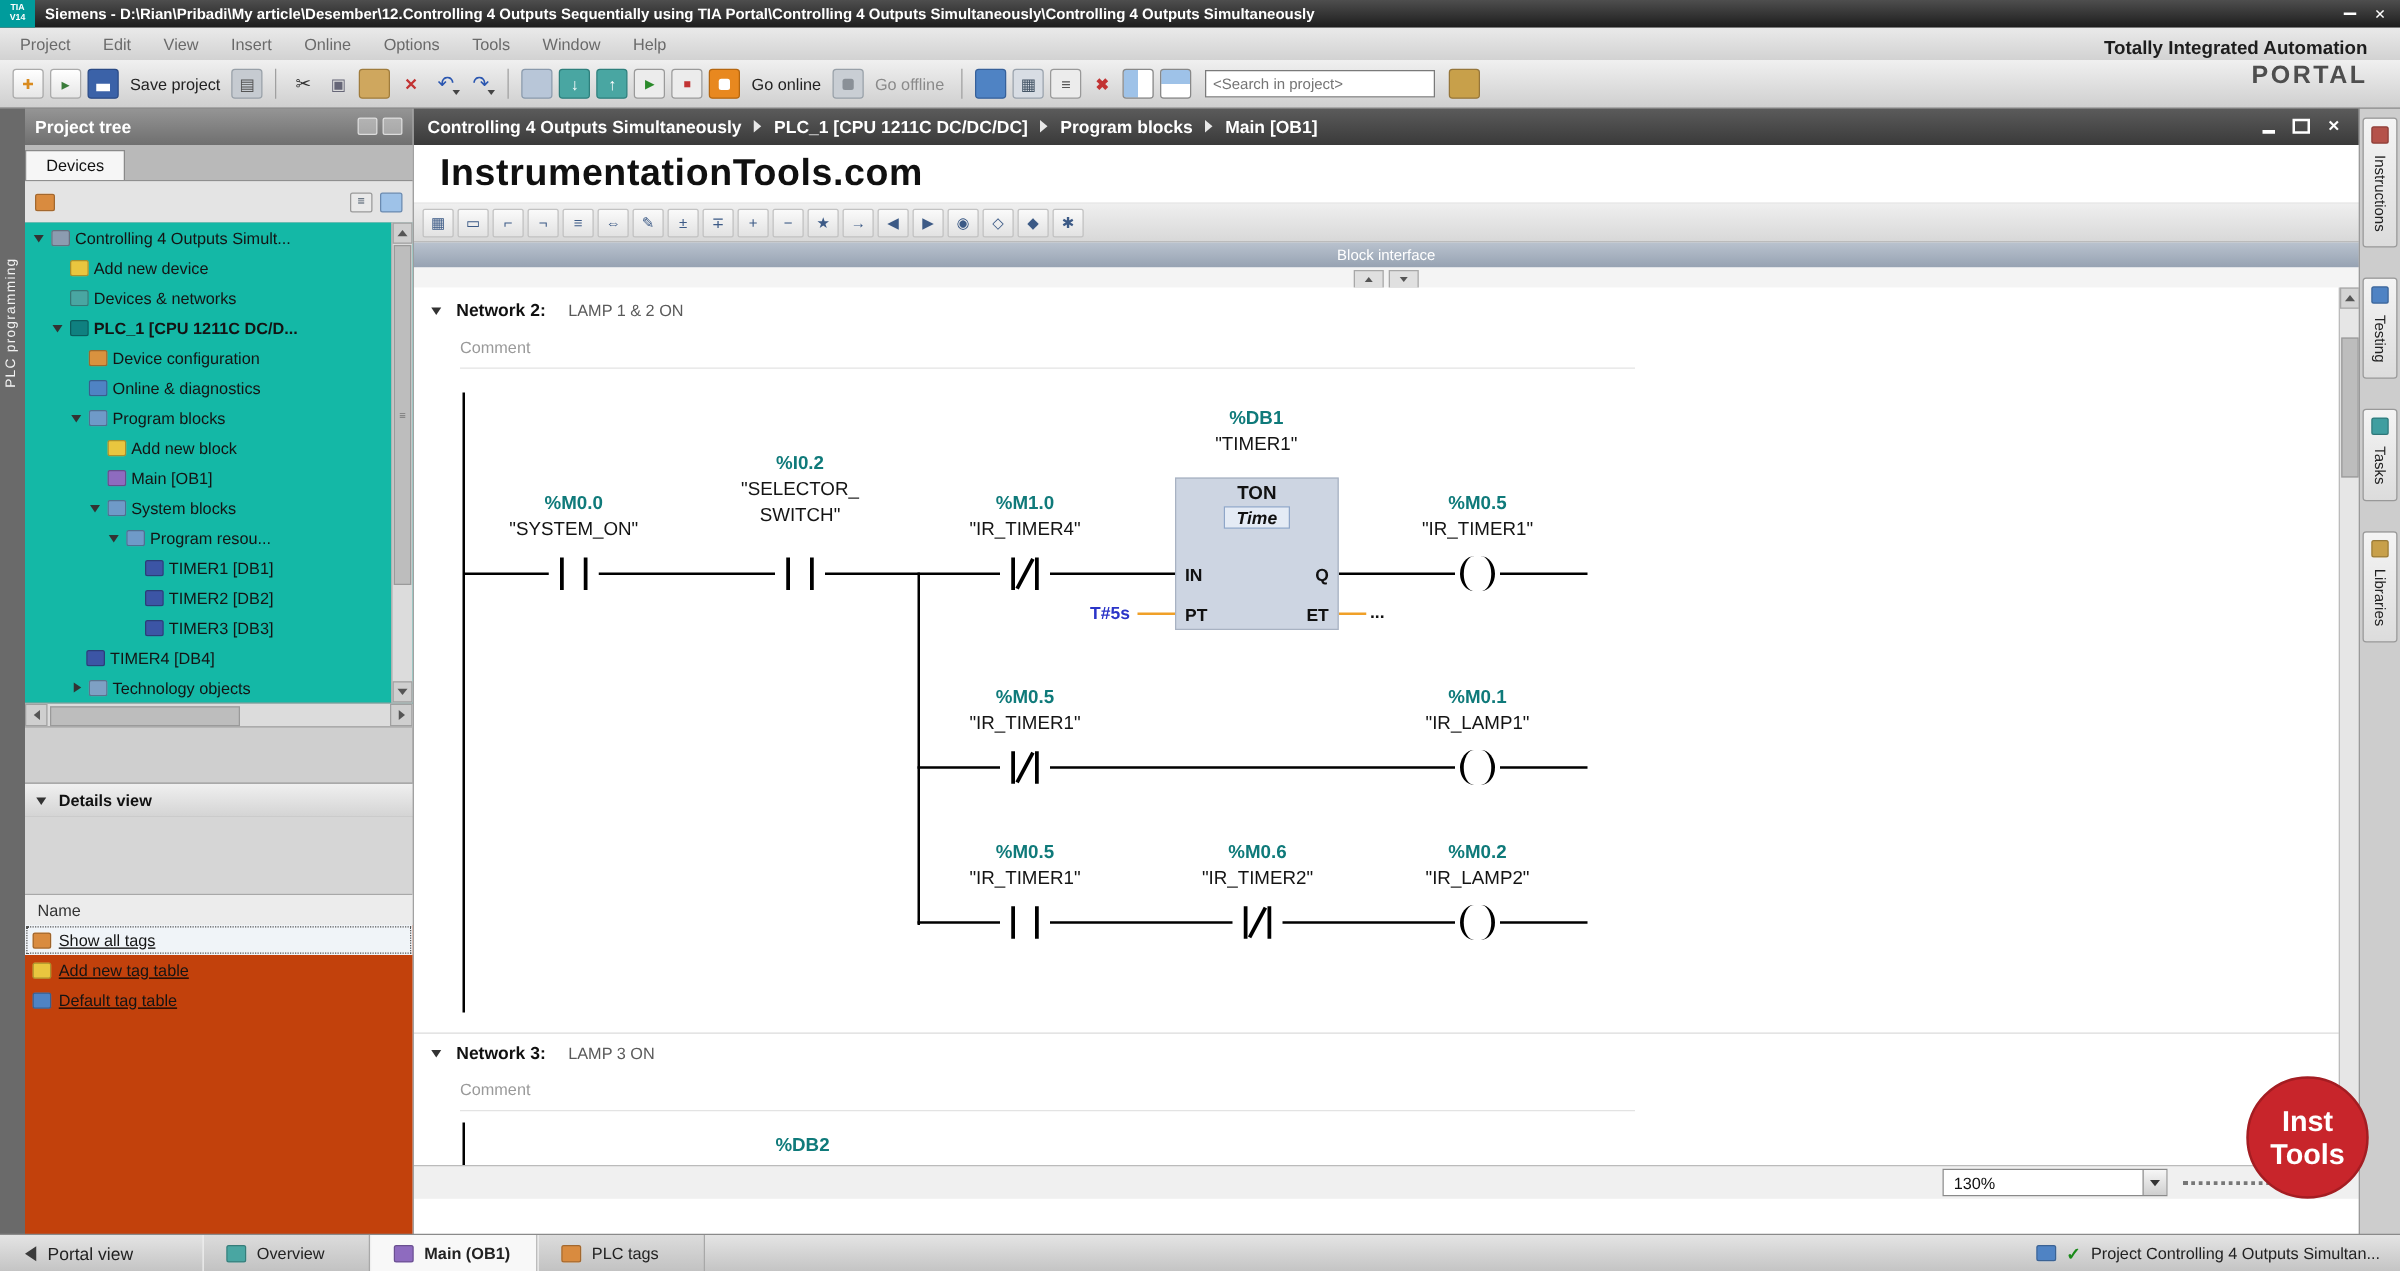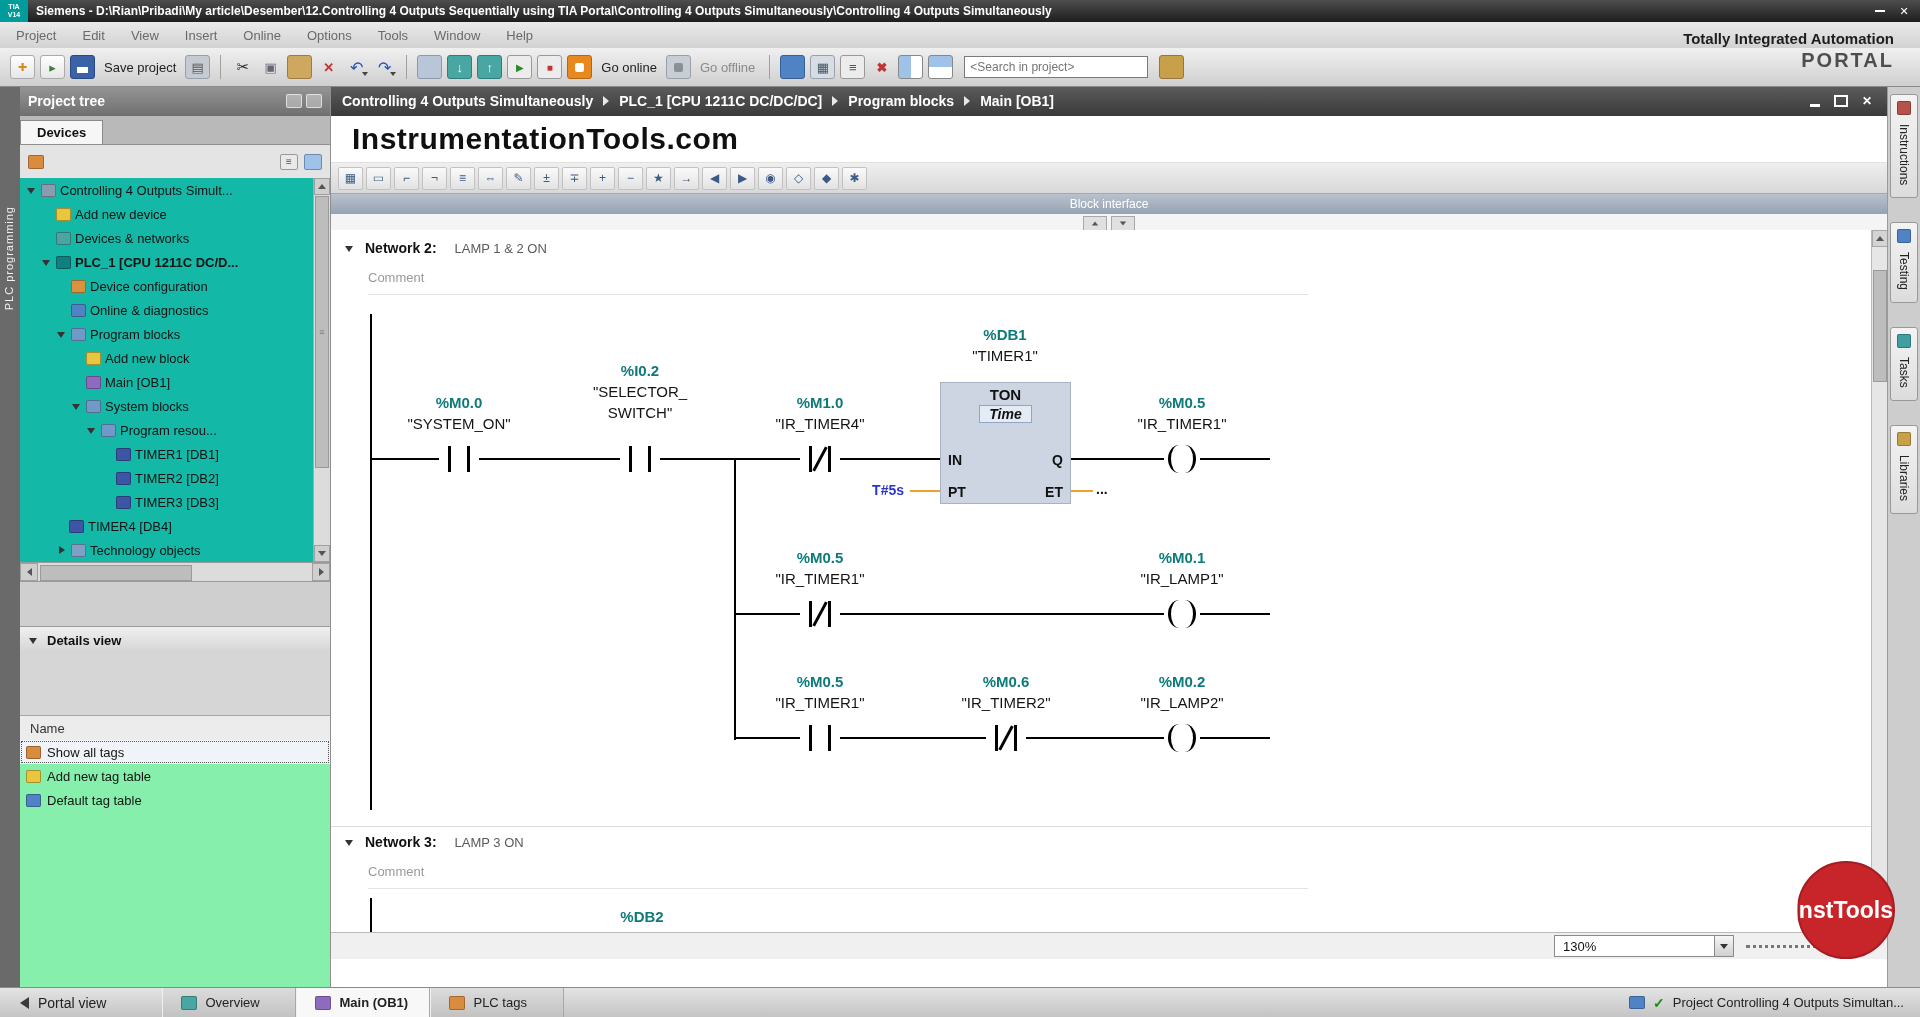--- a/index.html
+++ b/index.html
@@ -73,21 +73,21 @@
 
   
   .leftstrip{position:absolute;left:0;top:86px;width:20px;bottom:29px;background:#6a6a6a;z-index:10;}
   .vlabel{position:absolute;top:120px;left:3px;color:#f2f2f2;font-size:11px;writing-mode:vertical-rl;transform:rotate(180deg);letter-spacing:1px;}
 
   
   .treepanel{position:absolute;left:20px;top:86px;width:310px;bottom:29px;background:#cfcfcf;border-right:1px solid #8f8f8f;z-index:10;}
   .tp-header{height:30px;background:linear-gradient(#969696,#6f6f6f);color:#fff;font-weight:bold;font-size:14px;display:flex;align-items:center;padding:0 8px;}
   .tp-hicons{margin-left:auto;display:flex;gap:4px;}
   .hic{width:14px;height:12px;background:rgba(255,255,255,.35);border:1px solid rgba(255,255,255,.6);border-radius:2px;}
-  .tp-tabs{height:28px;background:#b9b9b9;display:flex;align-items:flex-end;border-bottom:1px solid #8f8f8f;font-weight:bold;}
+  .tp-tabs{height:28px;background:#b9b9b9;display:flex;align-items:flex-end;border-bottom:1px solid #8f8f8f;}
   .tp-tab{background:#f6f6f6;border:1px solid #8a8a8a;border-bottom:none;height:23px;padding:0 16px;font-size:13px;display:flex;align-items:center;color:#111;}
   .tp-minitb{height:33px;background:#e4e4e4;border-bottom:1px solid #9a9a9a;display:flex;align-items:center;padding:0 8px;}
   .mini-ico{width:16px;height:14px;border-radius:2px;}
   .mi-tag{background:#d98b3f;box-shadow:inset 0 0 0 1px rgba(0,0,0,.25);}
   .tp-minitb .right{margin-left:auto;display:flex;gap:6px;}
   .mi-sort{background:#e9e9e9;border:1px solid #999;display:flex;align-items:center;justify-content:center;font-size:10px;color:#456;}
   .mi-sort::before{content:"≡";}
   .mi-ed{background:#9ec2e8;border:1px solid #6a8ab0;}
   .tree{position:absolute;top:92px;left:0;right:0;height:384px;background:#14b8a6;border-bottom:1px solid #9a9a9a;overflow:hidden;}
   .trow{height:24px;display:flex;align-items:center;gap:4px;font-size:13px;color:#141414;white-space:nowrap;}
@@ -116,21 +116,21 @@
   .vsb .thumb::before{content:"≡";}
   .hsb{position:absolute;top:477px;left:0;right:0;height:18px;background:#dcdcdc;border-bottom:1px solid #9a9a9a;display:flex;align-items:center;}
   .hsb .sbbtn{width:16px;height:16px;background:#cfcfcf;border:1px solid #a0a0a0;display:flex;align-items:center;justify-content:center;}
   .tri-l{width:0;height:0;border-top:4px solid transparent;border-bottom:4px solid transparent;border-right:5px solid #555;}
   .tri-r{width:0;height:0;border-top:4px solid transparent;border-bottom:4px solid transparent;border-left:5px solid #555;}
   .hsb .track{flex:1;position:relative;height:16px;}
   .hsb .thumb{position:absolute;left:2px;top:1px;width:150px;height:14px;background:#bdbdbd;border:1px solid #9a9a9a;}
   .dv-header{position:absolute;top:540px;left:0;right:0;height:26px;background:linear-gradient(#f0f0f0,#d4d4d4);border-top:1px solid #9a9a9a;border-bottom:1px solid #9a9a9a;display:flex;align-items:center;gap:8px;padding:0 8px;font-weight:bold;color:#111;}
   .dv-body{position:absolute;top:567px;left:0;right:0;bottom:0;background:#d6d6d6;}
   .dv-name{position:absolute;top:62px;left:0;right:0;height:24px;background:#ececec;border-top:1px solid #a8a8a8;border-bottom:1px solid #bdbdbd;display:flex;align-items:center;padding-left:10px;color:#333;}
-  .dv-table{position:absolute;top:87px;left:0;right:0;bottom:0;background:#86efac;}
+  .dv-table{position:absolute;top:87px;left:0;right:0;bottom:0;background:#c2410c;text-decoration:underline;}
   .dvrow{height:24px;display:flex;align-items:center;gap:6px;padding-left:6px;font-size:13px;color:#141414;}
   .ico-tags{background:#d98b3f;}
   .ico-tagtable{background:#4f83c4;}
   .selected{outline:1px dotted #555;outline-offset:-2px;background:#f0f4f8;}
 
   
   .editor{position:absolute;left:330px;top:86px;width:1558px;height:902px;background:#fff;overflow:hidden;z-index:5;}
   .crumbbar{height:30px;background:linear-gradient(#5c5c5c,#3a3a3a);display:flex;align-items:center;color:#fff;padding:0 12px;gap:10px;font-size:14px;font-weight:bold;}
   .crumb{white-space:nowrap;}
   .crumb-sep{width:0;height:0;border-left:6px solid #e8e8e8;border-top:5px solid transparent;border-bottom:5px solid transparent;}
@@ -221,21 +221,21 @@
   .taskbtn{display:flex;align-items:center;gap:8px;padding:0 18px;border-right:1px solid #a8a8a8;border-left:1px solid #f0f0f0;font-size:13px;color:#222;background:linear-gradient(#dcdcdc,#c2c2c2);min-width:96px;}
   .taskbtn.active{background:#f8f8f8;font-weight:bold;}
   .tbico{width:16px;height:14px;border-radius:2px;box-shadow:inset 0 0 0 1px rgba(0,0,0,.25);}
   .ov{background:#49a6a2;} .mb{background:#8e6bbf;} .tg{background:#d98b3f;}
   .status{margin-left:auto;display:flex;align-items:center;gap:8px;padding-right:16px;font-size:13px;color:#222;}
   .sico{width:16px;height:13px;background:#4f83c4;border-radius:2px;box-shadow:inset 0 0 0 1px rgba(0,0,0,.25);}
   .chk{color:#1a8a1a;font-weight:bold;font-size:14px;}
   .chk::before{content:"✓";}
 
   
-  .logo-badge{position:absolute;left:1797px;top:861px;width:94px;height:94px;border-radius:50%;background:var(--red);border:2px solid #a41d22;display:flex;flex-direction:row;align-items:center;justify-content:flex-end;color:#fff;font-weight:bold;font-size:23px;line-height:26px;z-index:60;}
+  .logo-badge{position:absolute;left:1797px;top:861px;width:94px;height:94px;border-radius:50%;background:var(--red);border:2px solid #a41d22;display:flex;flex-direction:column;align-items:center;justify-content:center;color:#fff;font-weight:bold;font-size:23px;line-height:26px;z-index:60;}
 </style>
 </head>
 <body style="--teal: #0f7a7a; --orange: #f0a028; --blue: #2b35c8; --red: #c8252b;">
 
 <div class="app">
 
   <div class="titlebar">
     <div class="tia-logo">
       <span>TIA</span>
       <span>V14</span>

